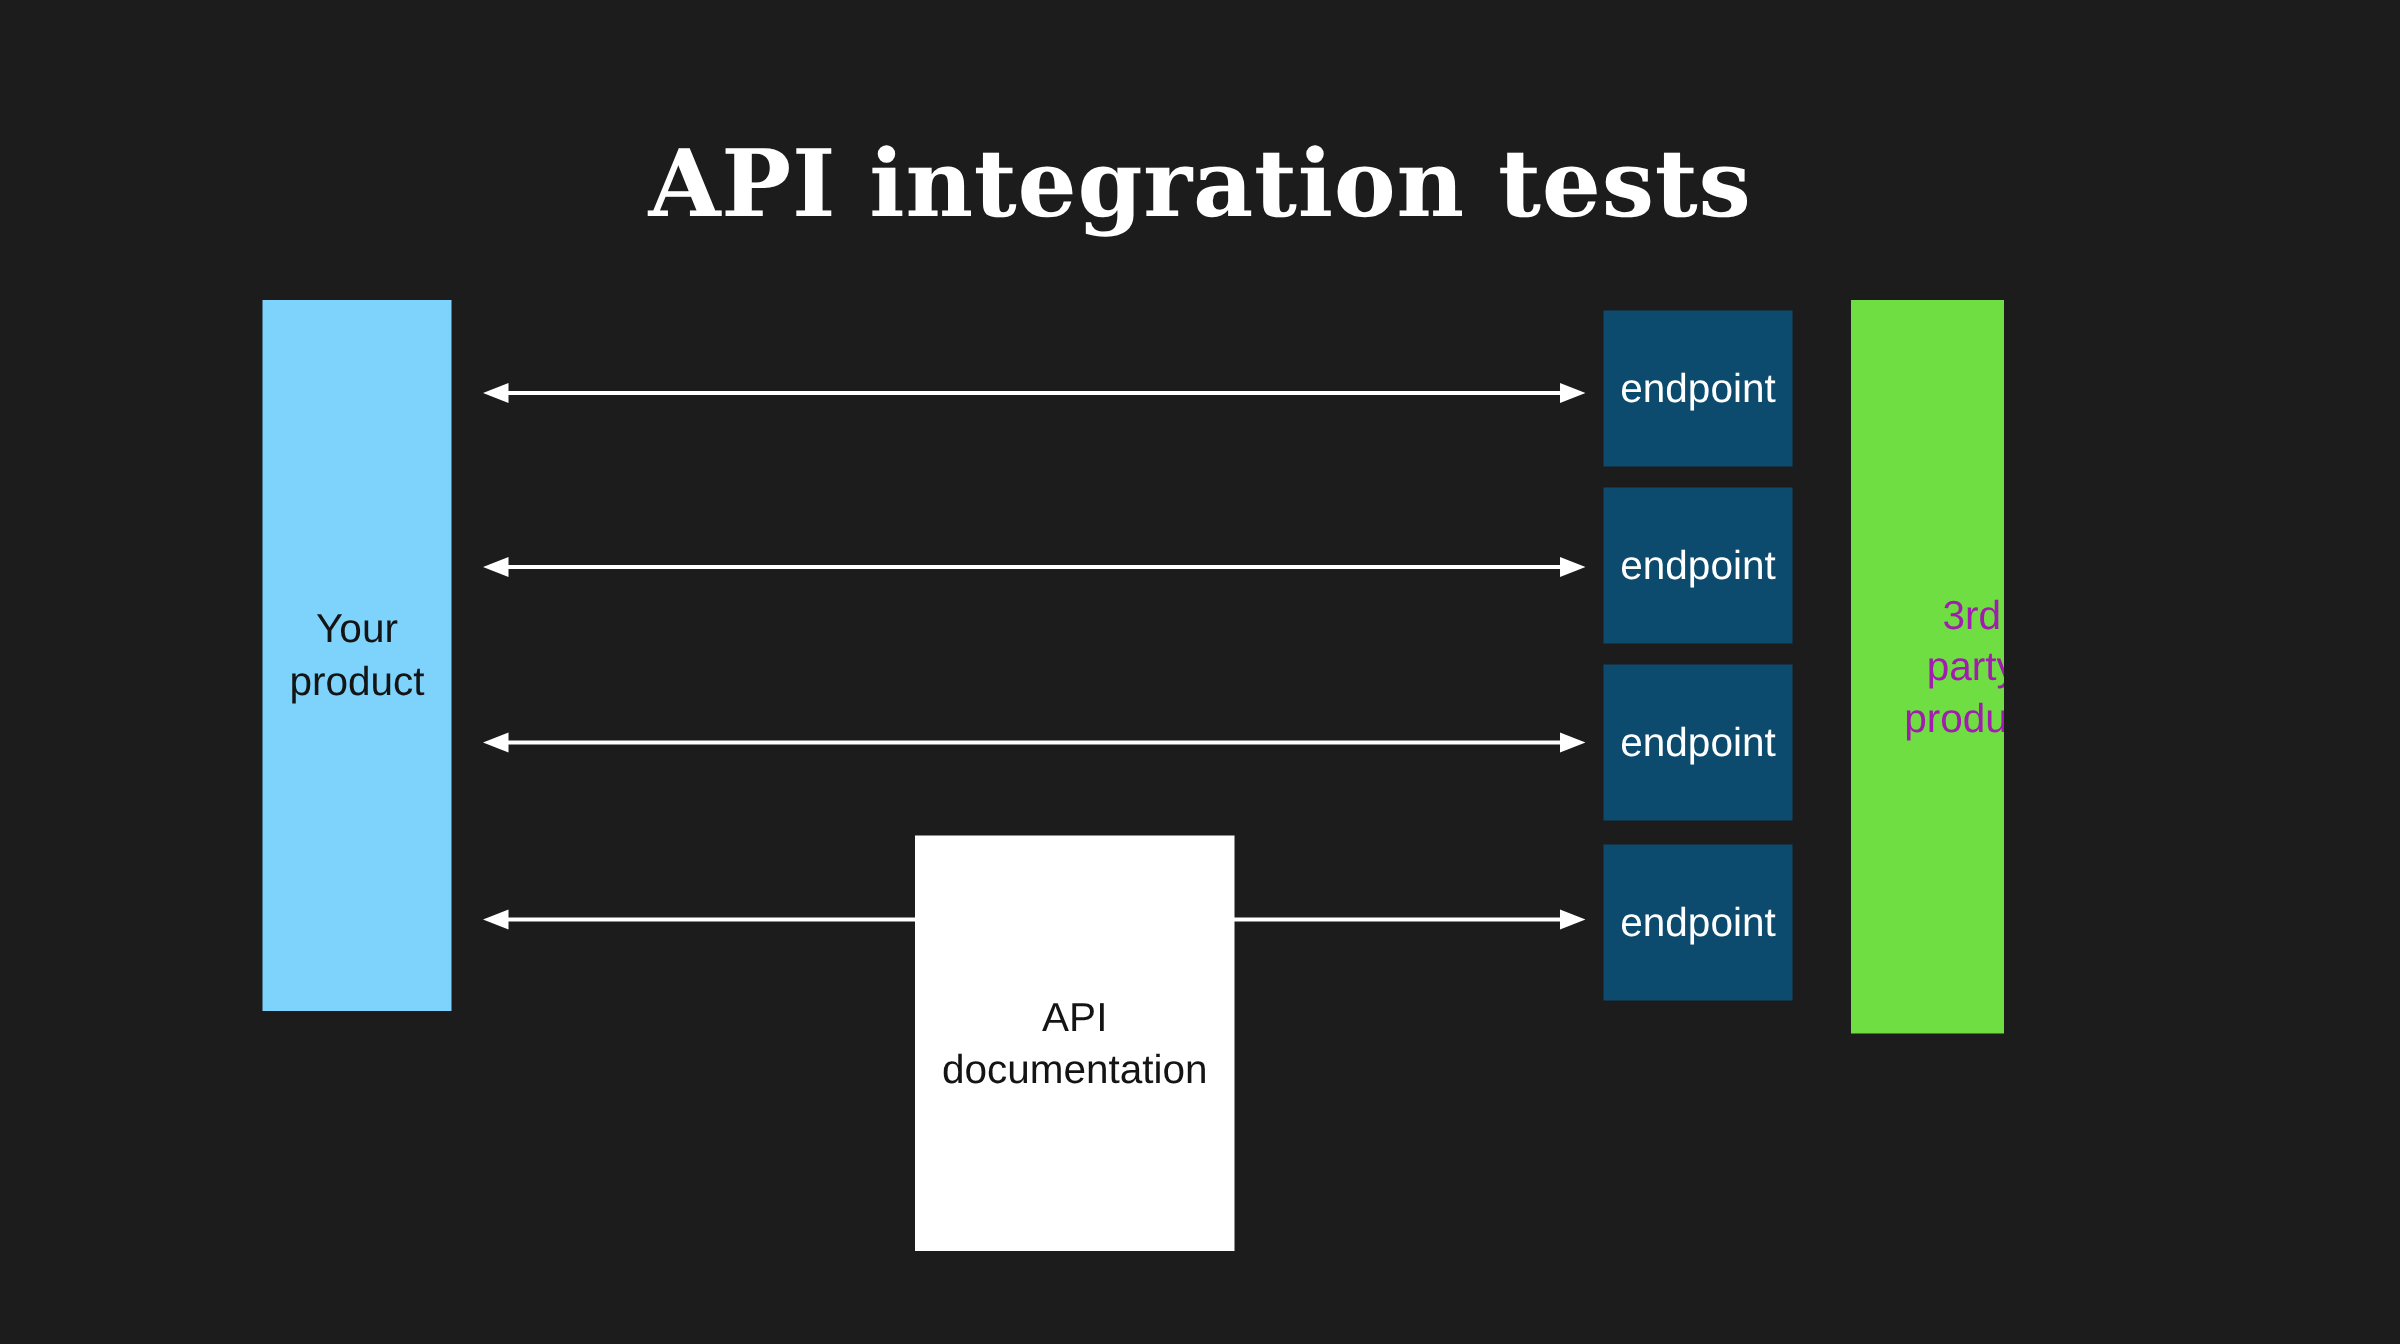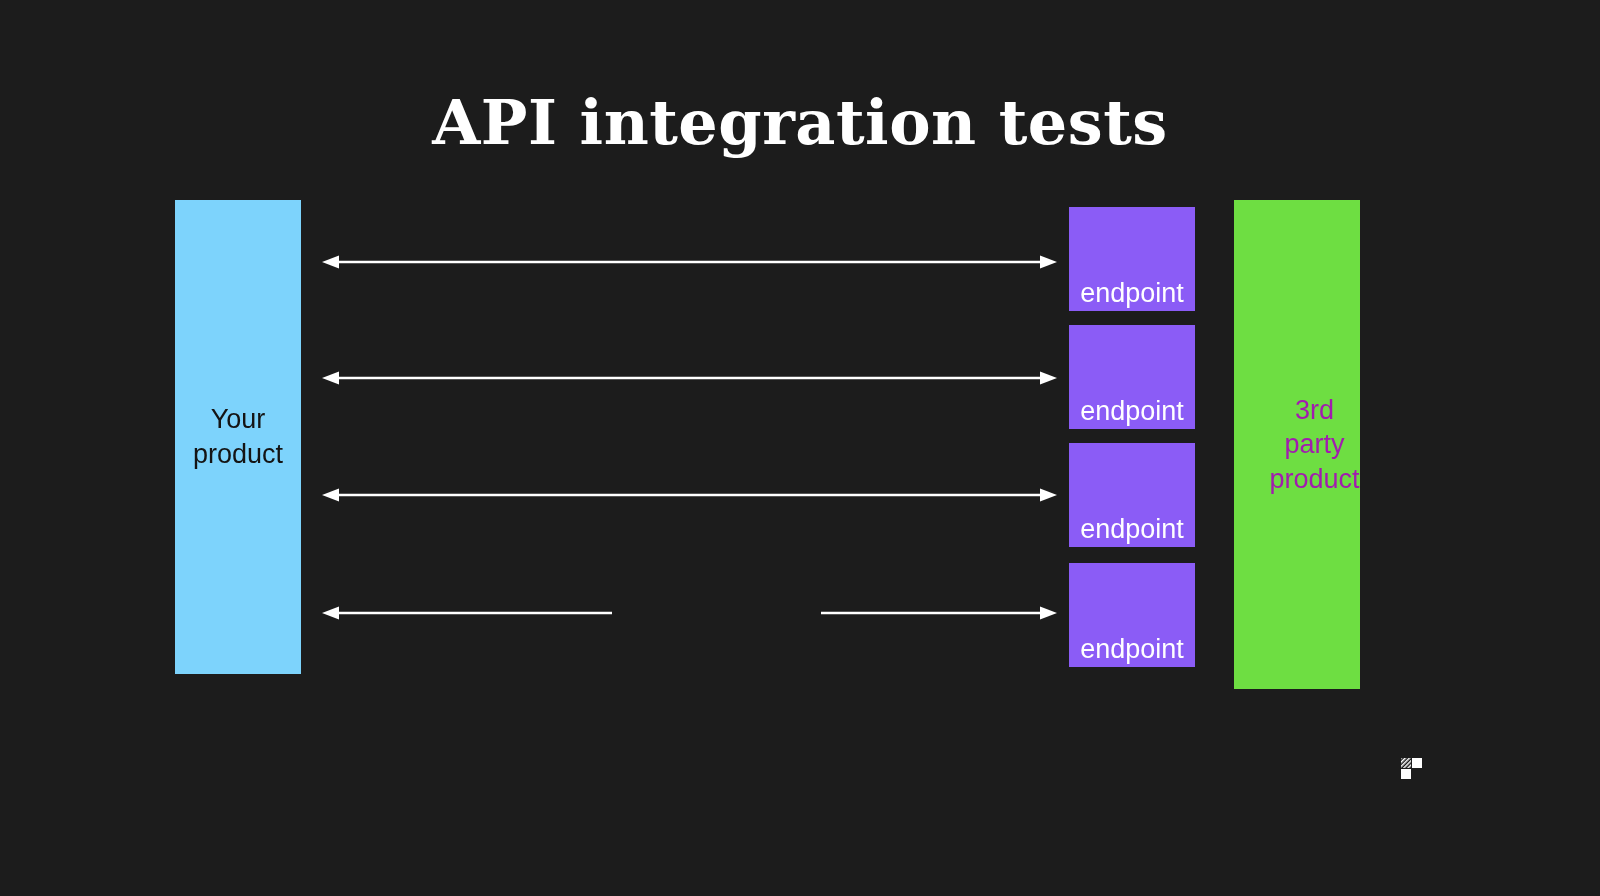--- a/index.html
+++ b/index.html
@@ -6,21 +6,21 @@
   html, body {
     margin: 0;
     padding: 0;
     background: #1c1c1c;
   }
   body {
     font-family: "Liberation Sans", sans-serif;
   }
   #slide {
     position: relative;
-    width: 1600px;
+    width: 1336px;
     height: 896px;
     background: #1c1c1c;
     overflow: hidden;
   }
   
   #slide-title {
     position: absolute;
     left: 0;
     top: 92px;
     width: 1600px;
@@ -59,23 +59,22 @@
     width: 126px;
     height: 489px;
     background: #6ede42;
     color: #a21caf;
     padding-left: 35px;
   }
   .endpoint-box {
     left: 1069px;
     width: 126px;
     height: 104px;
-    background: #8b5cf6;
+    background: #0c4a6e;
     color: #ffffff;
-    align-items: flex-end;
   }
   #endpoint-0 { top: 207px; }
   #endpoint-1 { top: 325px; }
   #endpoint-2 { top: 443px; }
   #endpoint-3 { top: 563px; }
   #box-api-doc {
     left: 610px;
     top: 557px;
     width: 213px;
     height: 277px;
@@ -164,20 +163,24 @@
     </svg>
   </div>
 
   <div class="arrow" id="arrow-4-right" style="left:821px; top:606px; width:236px;">
     <svg width="236" height="14" viewBox="0 0 236 14" aria-hidden="true">
       <line x1="0" y1="7" x2="223" y2="7" stroke="#ffffff" stroke-width="2.6"></line>
       <polygon points="236,7 219,0.4 219,13.6" fill="#ffffff"></polygon>
     </svg>
   </div>
 
+  <div class="node-box" id="box-api-doc">
+    <span class="box-label">API
+documentation</span>
+  </div>
 
   <div id="logo-watermark">
     <svg width="24" height="26" viewBox="0 0 24 26" aria-hidden="true">
       <defs>
         <pattern id="hatch" patternUnits="userSpaceOnUse" width="3" height="3" patternTransform="rotate(45)">
           <rect width="3" height="3" fill="#1c1c1c"></rect>
           <rect width="1.5" height="3" fill="#ffffff"></rect>
         </pattern>
       </defs>
       <rect x="1" y="0" width="10" height="10" fill="url(#hatch)"></rect>

